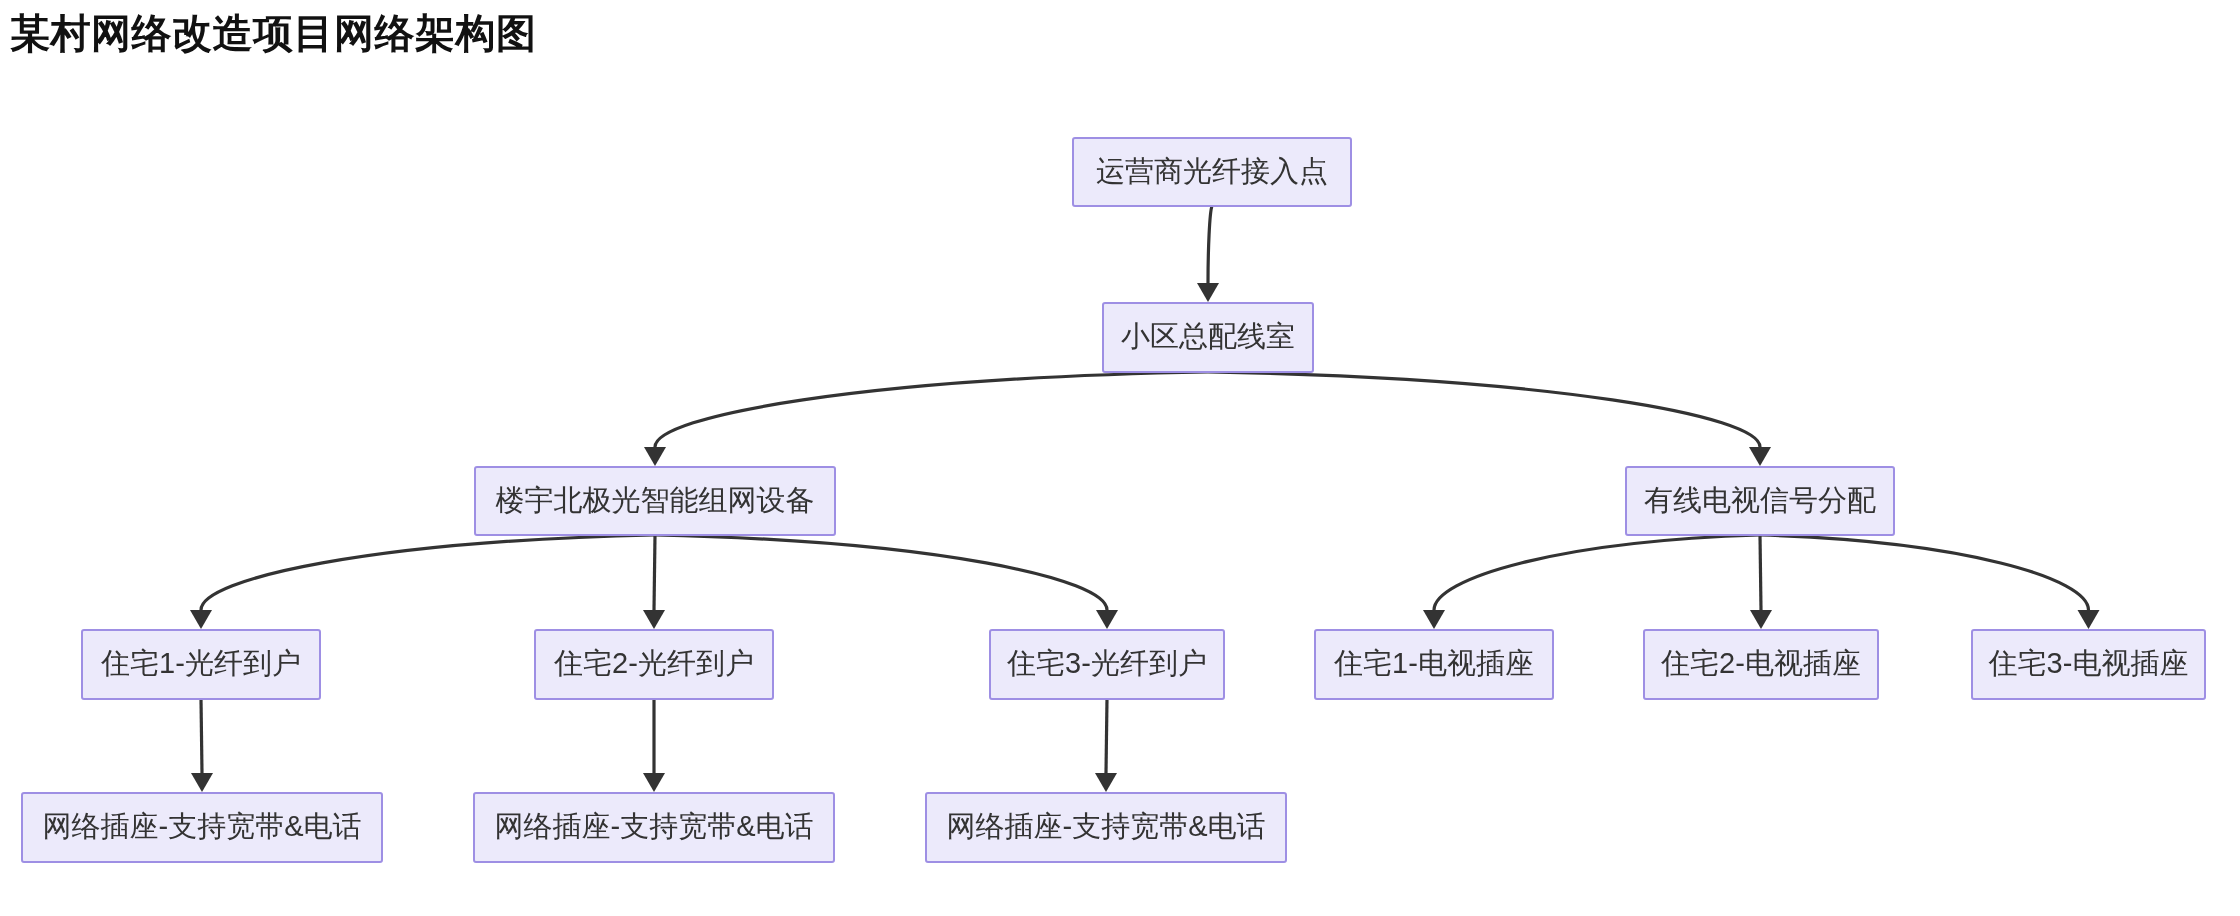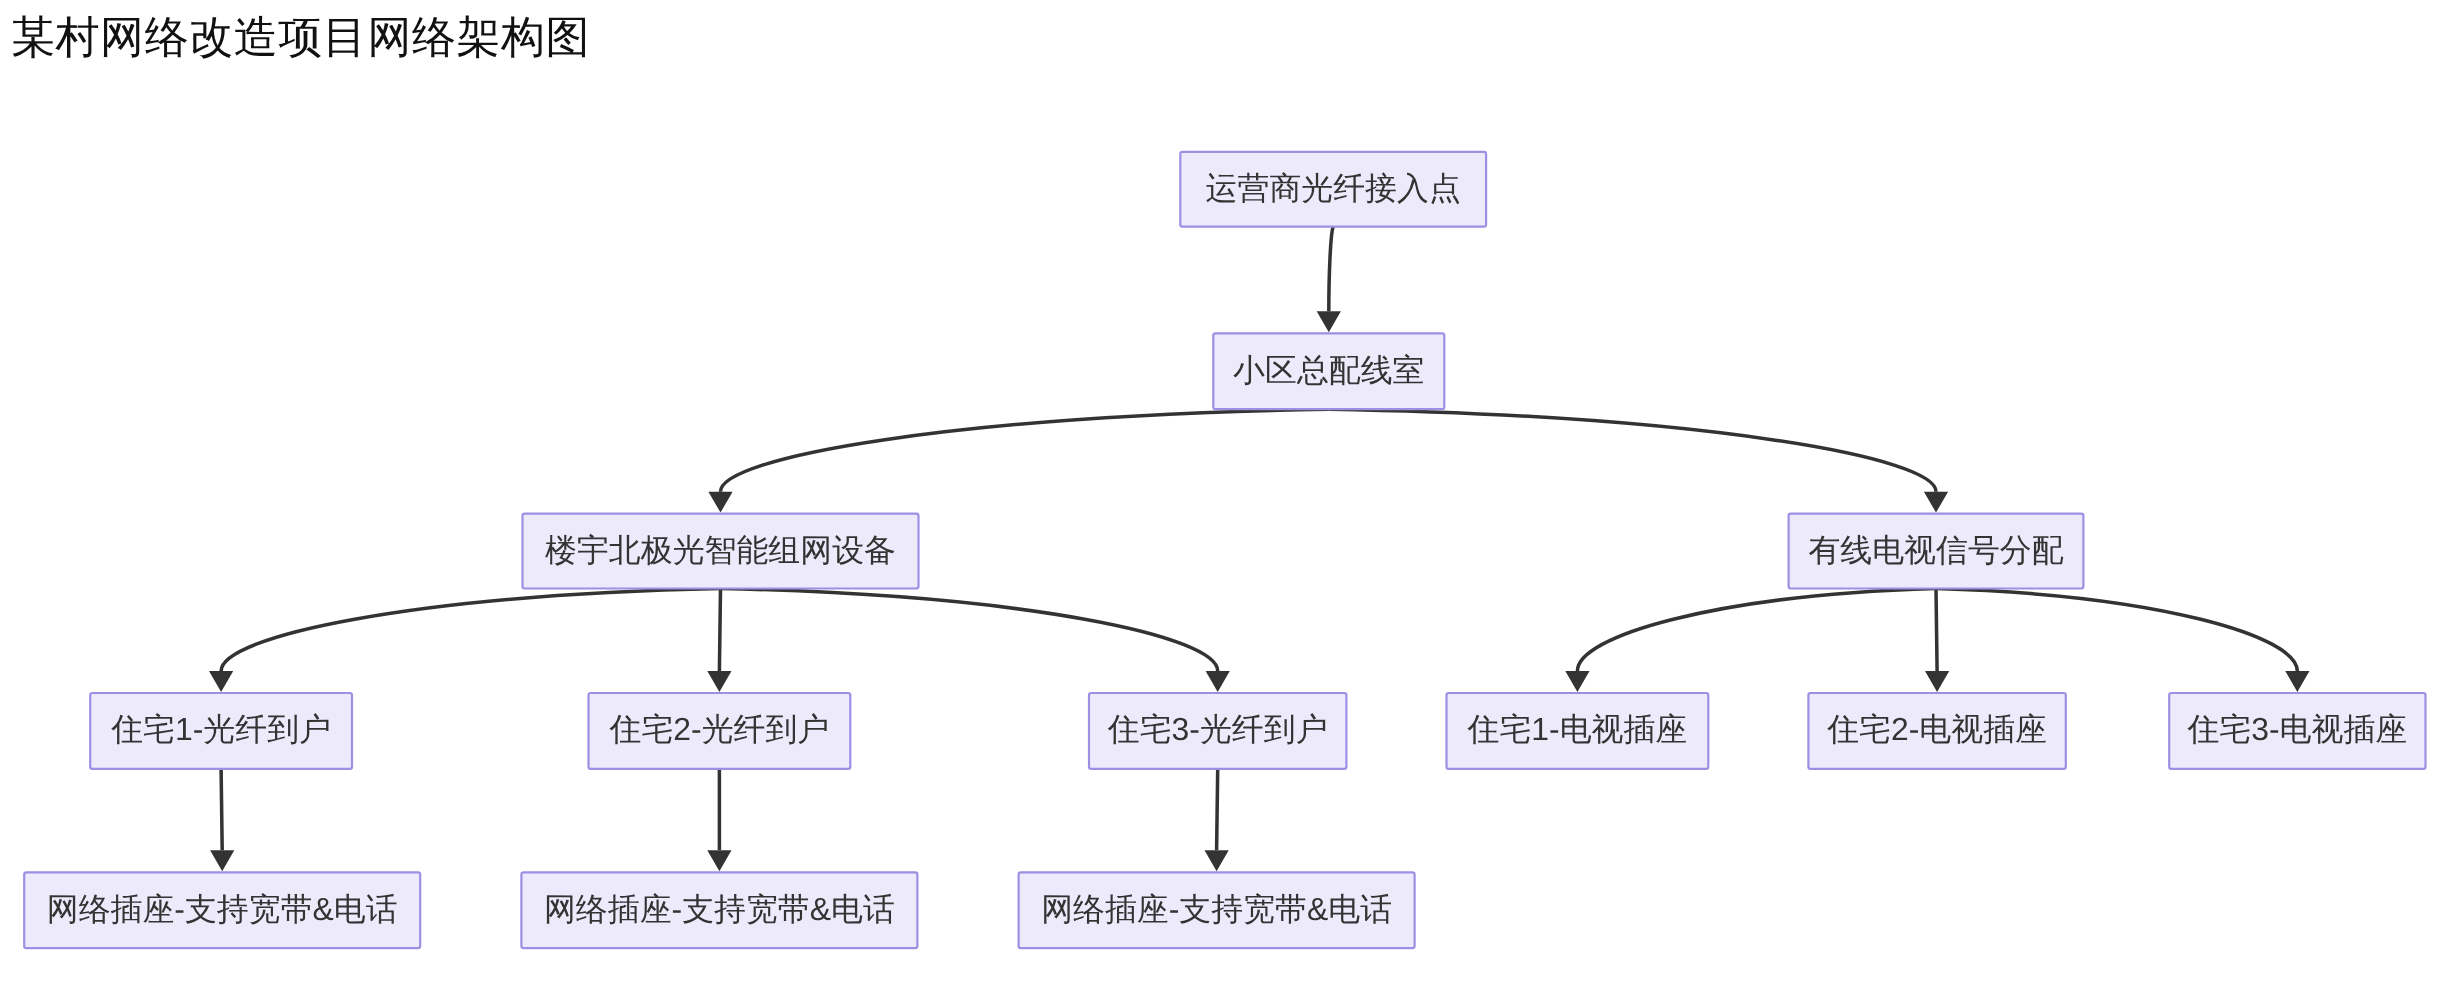--- a/index.html
+++ b/index.html
@@ -12,21 +12,21 @@
     height: 916px;
     font-family: "Liberation Sans", "DejaVu Sans", sans-serif;
     overflow: hidden;
     position: relative;
   }
   #page-title {
     position: absolute;
     left: 10px;
     top: 6px;
     font-size: 40px;
-    font-weight: normal;
+    font-weight: bold;
     color: #111111;
     letter-spacing: 0.5px;
     white-space: nowrap;
   }
   #diagram-canvas {
     position: absolute;
     left: 0;
     top: 0;
     width: 2240px;
     height: 916px;

